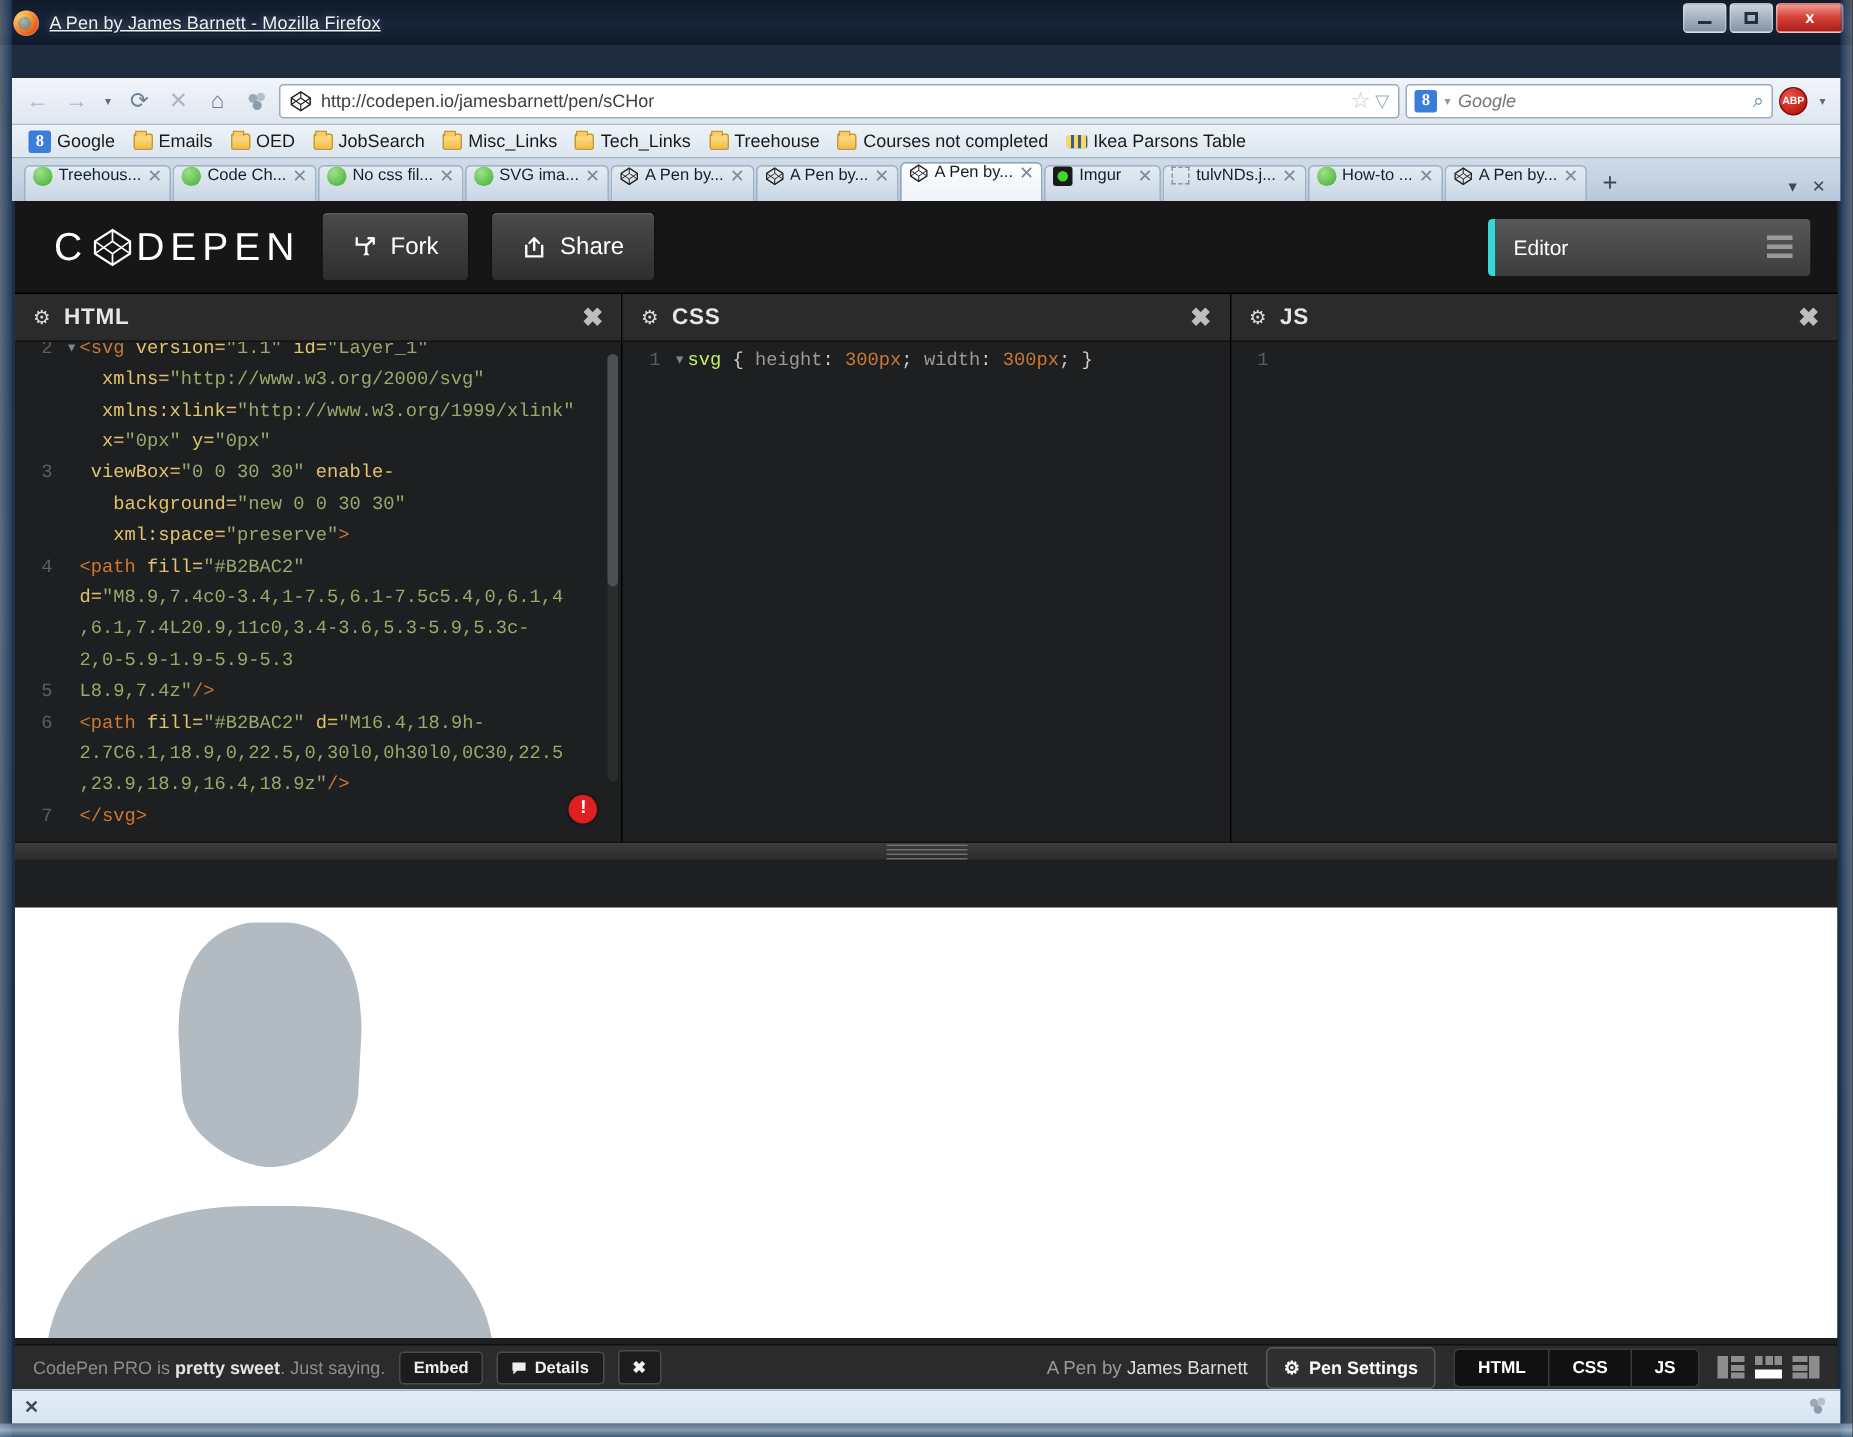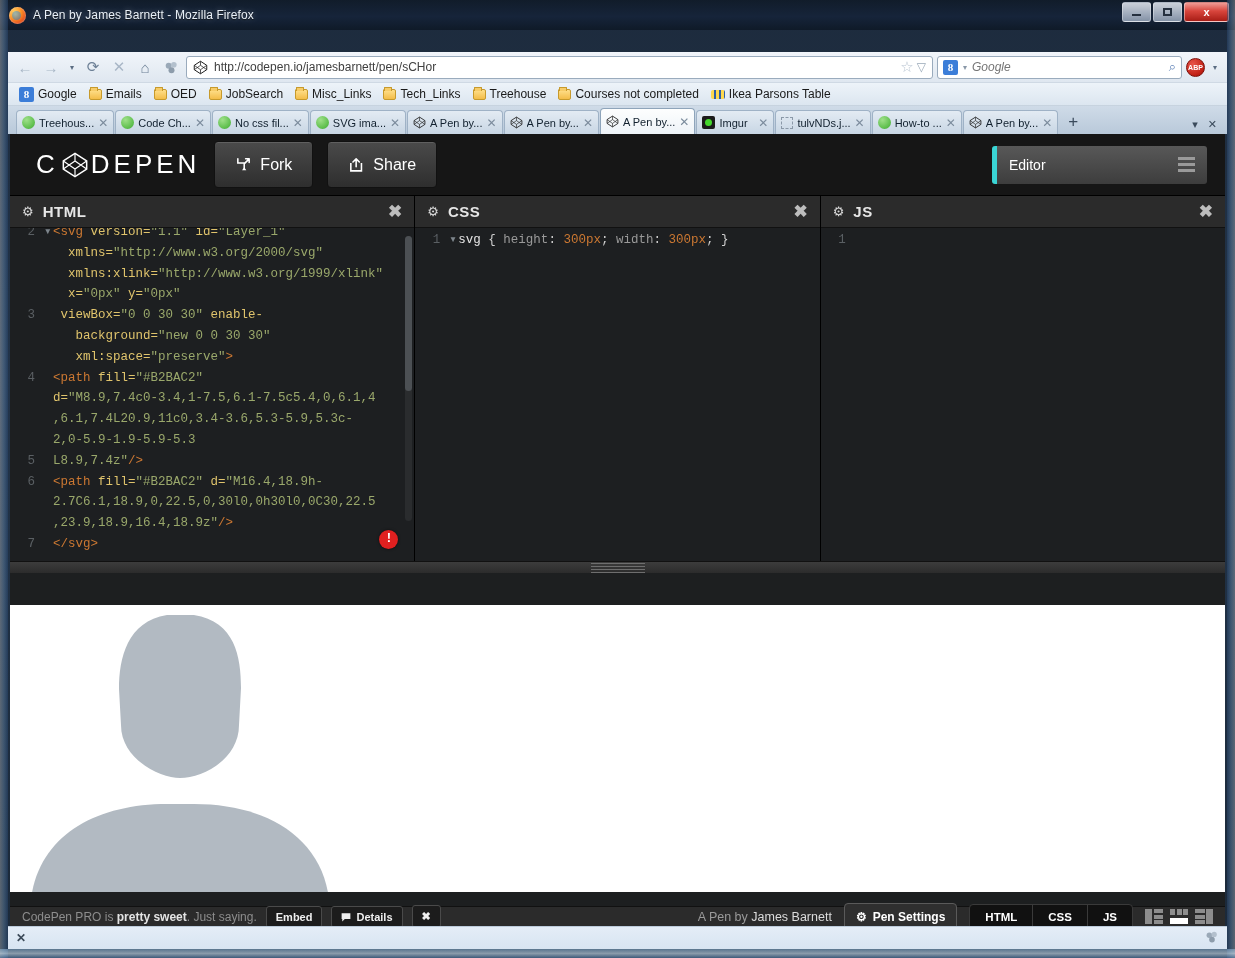--- a/index.html
+++ b/index.html
@@ -42,20 +42,21 @@
   }
   .ff-logo:after{
     content:""; position:absolute; left:3px; top:4px; width:9px;height:9px;
     border-radius:50%; background: radial-gradient(circle at 40% 40%, #5aa9e6, #1f6fb5);
     opacity:.55;
   }
   .title-text {
     color:#e9f0f8; font-size:12px; letter-spacing:.1px;
     text-shadow: 0 0 6px rgba(255,255,255,.35), 0 1px 1px rgba(0,0,0,.8);
     white-space:nowrap;
+    text-decoration:underline;
   }
   .win-btns { position:absolute; right:6px; top:2px; display:flex; gap:2px; }
   .win-btn {
     width:29px;height:20px;
     border:1px solid rgba(255,255,255,.35);
     border-radius:3px;
     background: linear-gradient(180deg, rgba(235,240,248,.85), rgba(160,175,195,.8));
     display:flex;align-items:center;justify-content:center;
     color:#25303f; font-size:11px; font-weight:bold;
   }
@@ -133,21 +134,21 @@
   .tabstrip {
     position:absolute; left:8px; right:8px; top:106px; height:28px;
     background: linear-gradient(180deg,#cfdbe8,#b9c9da);
     display:flex; align-items:flex-end; padding-left:8px; overflow:hidden;
   }
   .tab {
     height:24px; min-width:78px; max-width:101px;
     background: linear-gradient(180deg,#e3ebf3,#c8d6e4);
     border:1px solid #9fb2c6; border-bottom:none;
     border-radius:4px 4px 0 0;
-    display:flex; align-items:center; gap:4px; padding:0 5px;
+    display:flex; gap:4px; padding:0 5px;
     margin-right:1px; flex:none;
   }
   .tab.active {
     background: linear-gradient(180deg,#fdfefe,#eef3f8);
     height:26px; border-color:#8ea4ba;
   }
   .tab-title { font-size:11px; color:#11202e; flex:1; overflow:hidden; white-space:nowrap; }
   .tab-x { color:#7b8b9c; font-size:12px; line-height:1; }
   .tab-fav { width:13px;height:13px;flex:none; }
   .treehouse-ico { width:13px;height:13px;border-radius:50%;
@@ -218,21 +219,21 @@
   .ln { width:34px; min-width:34px; text-align:right; padding-right:9px; color:#5a5f63; user-select:none; }
   .fold { width:9px; color:#7d858c; }
   .ctext { flex:1; }
   .tok-tag { color:#cc7832; }
   .tok-attr { color:#e0c46c; }
   .tok-str { color:#9aa86b; }
   .tok-punct { color:#cfcfcf; }
   .tok-plain { color:#c8c8c8; }
   .tok-prop { color:#9a9a9a; }
   .tok-num { color:#cc7832; }
-  .tok-sel { color:#e5e5e5; }
+  .tok-sel { color:#bef264; }
   .err-badge {
     position:absolute; right:16px; bottom:12px;
     width:19px;height:19px;border-radius:50%;background:#e02020;
     color:#fff; font-size:13px; font-weight:bold;
     display:flex;align-items:center;justify-content:center;
     box-shadow:0 0 3px rgba(0,0,0,.6);
   }
   .pane-scroll {
     position:absolute; right:2px; top:40px; width:7px; height:285px;
     background:#2a2c2e; border-radius:4px;
@@ -246,21 +247,21 @@
   }
   .drag-grip { display:flex; flex-direction:column; gap:2px; }
   .drag-grip i { display:block; width:54px; height:1px; background:#6e6e6e; }
 
   
   .preview { position:absolute; left:0; right:0; top:471px; bottom:34px; background:#fff; overflow:hidden; }
   .preview-svg { position:absolute; left:20px; top:10px; }
 
   
   .cp-bottom {
-    position:absolute; left:0; right:0; bottom:0; height:20px;
+    position:absolute; left:0; right:0; bottom:0; height:30px;
     background:#2b2b2b; display:flex; align-items:center; padding:0 12px; gap:9px;
     border-top:1px solid #111;
   }
   .pro-text { color:#8d8d8d; font-size:12px; }
   .pro-text b { color:#e4e4e4; }
   .mini-btn {
     background:#1c1c1c; border:1px solid #4a4a4a; border-radius:3px;
     color:#efefef; font-size:11px; font-weight:bold; padding:4px 9px;
     display:flex;align-items:center;gap:5px;
   }

